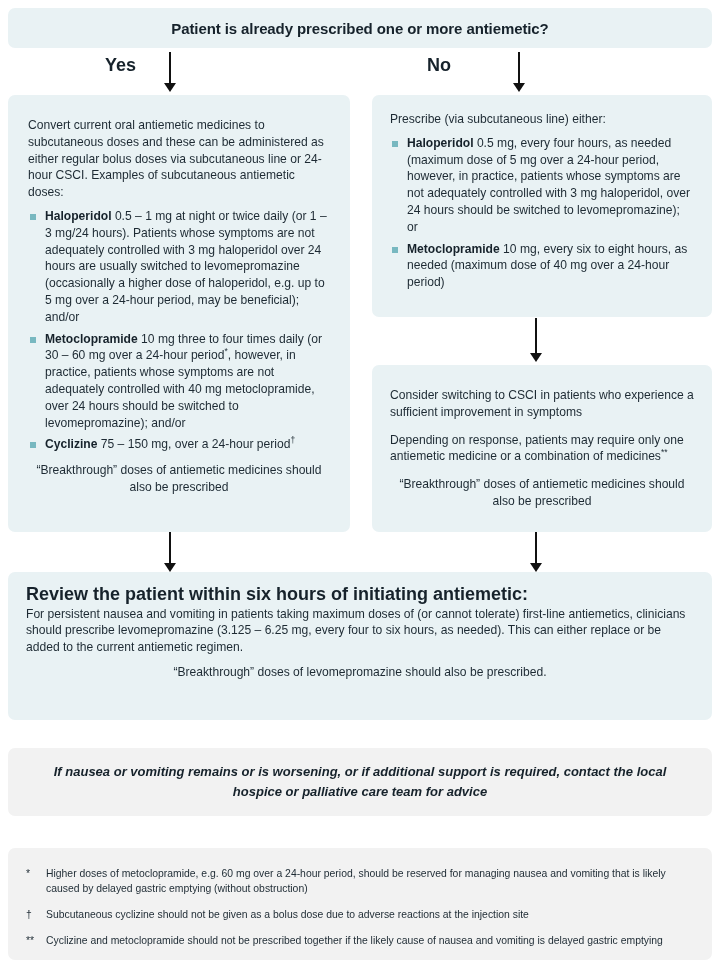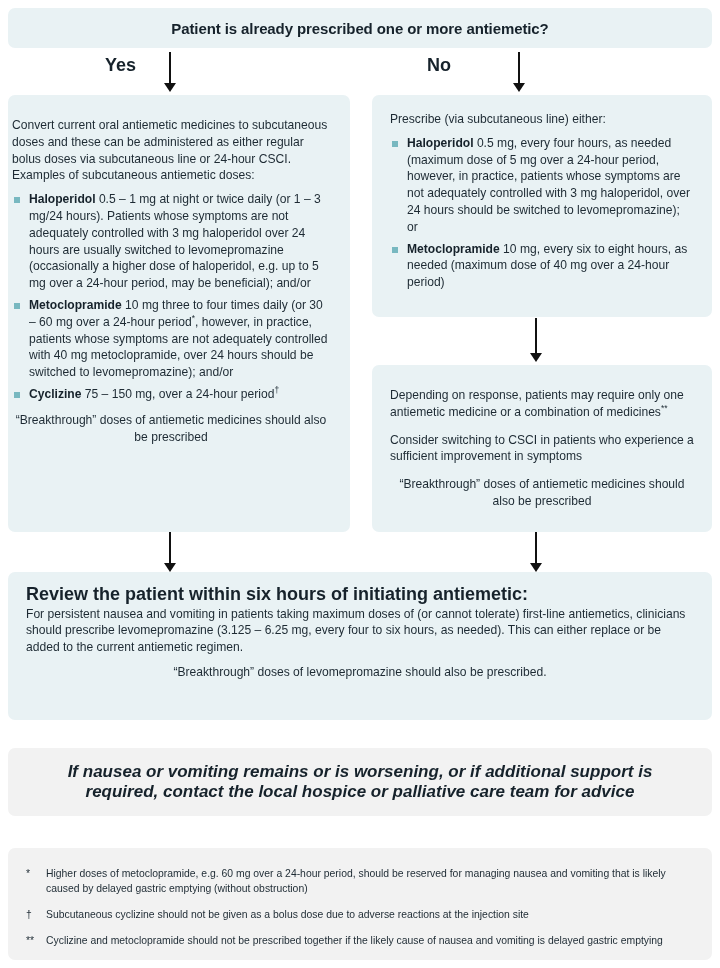--- a/index.html
+++ b/index.html
@@ -87,21 +87,21 @@
   #arrow-right-mid { left: 529px; top: 318px; height: 44px; }
   #arrow-left-down { left: 163px; top: 530px; height: 42px; }
   #arrow-right-down{ left: 529px; top: 530px; height: 42px; }
 
   
   #left-box {
     left: 8px;
     top: 95px;
     width: 342px;
     height: 437px;
-    padding: 22px 20px 14px 4px;
+    padding: 22px 20px 14px 20px;
   }
   #right-box-1 {
     left: 372px;
     top: 95px;
     width: 340px;
     height: 222px;
     padding: 16px 18px 14px 18px;
   }
   #right-box-2 {
     left: 372px;
@@ -178,21 +178,21 @@
     font-weight: bold;
     color: #16222b;
     margin: 0 0 3px 0;
     line-height: 16.6px;
   }
   #review-box .para { margin-bottom: 8px; }
   #review-box ul.bullets { margin-bottom: 8px; }
 
   
   #advisory-box .adv {
-    font-size: 17px;
+    font-size: 13px;
     font-weight: bold;
     font-style: italic;
     line-height: 20px;
     text-align: center;
     color: #16222b;
   }
 
   
   .fn-row {
     display: flex;
@@ -267,22 +267,22 @@
       <li>
         <b>Haloperidol</b><span> 0.5 mg, every four hours, as needed (maximum dose of 5 mg over a 24-hour period, however, in practice, patients whose symptoms are not adequately controlled with 3 mg haloperidol, over 24 hours should be switched to levomepromazine); or</span>
       </li>
       <li>
         <b>Metoclopramide</b><span> 10 mg, every six to eight hours, as needed (maximum dose of 40 mg over a 24-hour period)</span>
       </li>
     </ul>
   </div>
 
   <div class="box" id="right-box-2">
+    <p class="para">Consider switching to CSCI in patients who experience a sufficient improvement in symptoms</p>
     <p class="para"><span>Depending on response, patients may require only one antiemetic medicine or a combination of medicines</span><sup>**</sup></p>
-    <p class="para">Consider switching to CSCI in patients who experience a sufficient improvement in symptoms</p>
     <p class="para">“Breakthrough” doses of antiemetic medicines should also be prescribed</p>
   </div>
 
   <div class="box" id="review-box">
     <p class="head">Review the patient within six hours of initiating antiemetic:</p>
     <p class="para">For persistent nausea and vomiting in patients taking maximum doses of (or cannot tolerate) first-line antiemetics, clinicians should prescribe levomepromazine (3.125 – 6.25 mg, every four to six hours, as needed). This can either replace or be added to the current antiemetic regimen.</p>
     <p class="para">“Breakthrough” doses of levomepromazine should also be prescribed.</p>
   </div>
 
   <div class="box grey" id="advisory-box">

